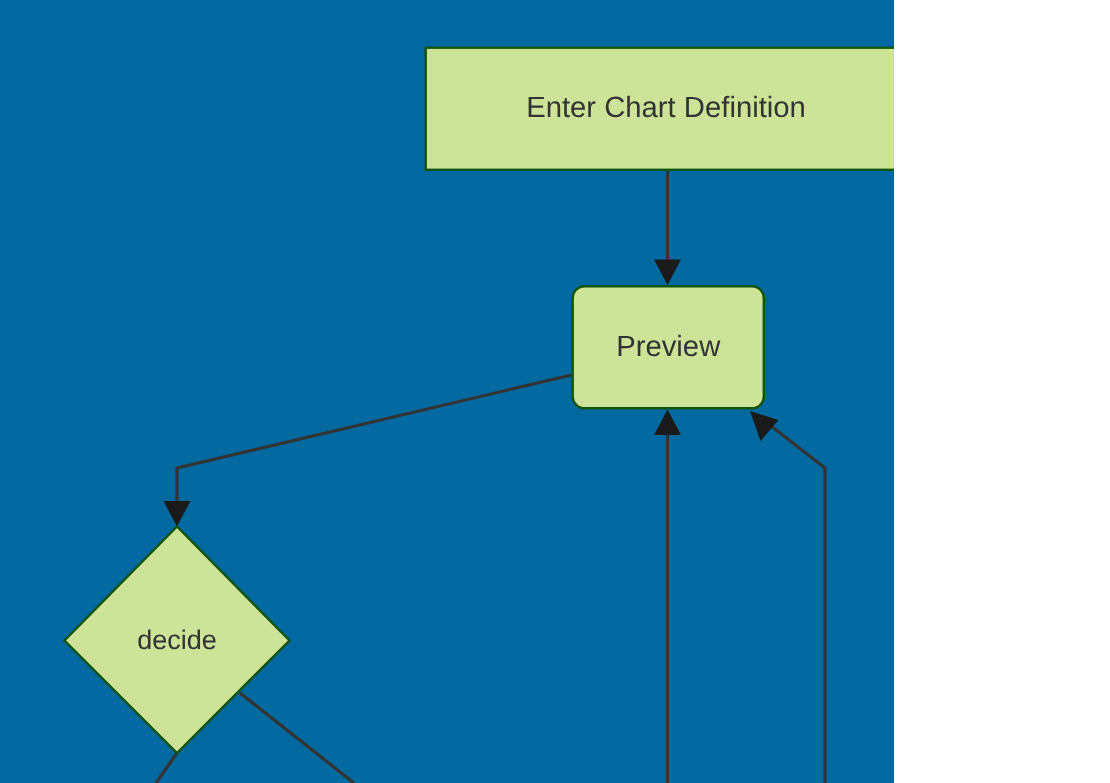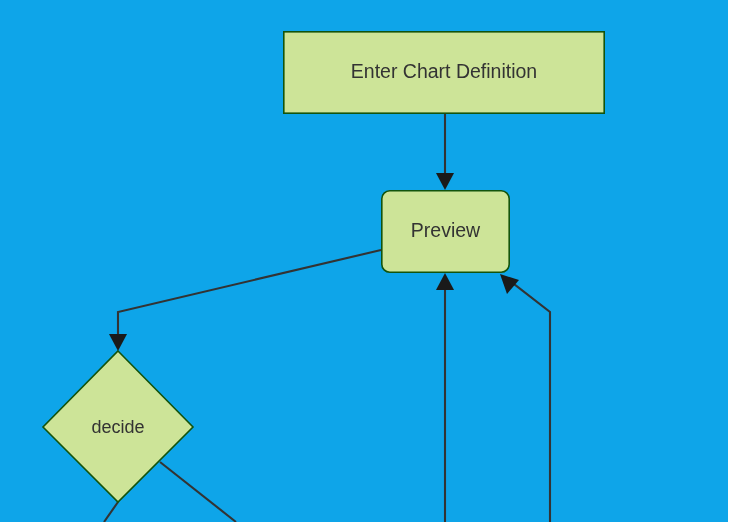--- a/index.html
+++ b/index.html
@@ -6,23 +6,23 @@
   html, body {
     margin: 0;
     padding: 0;
     background: #ffffff;
   }
   body {
     font-family: "Liberation Sans", sans-serif;
   }
   #canvas {
     position: relative;
-    width: 728px;
+    width: 596px;
     height: 522px;
-    background: #0ea5e9;
+    background: #0369a1;
     overflow: hidden;
     text-align: center;
   }
   #diagram-svg {
     position: absolute;
     left: 0;
     top: 0;
     width: 740px;
     height: 522px;
     display: block;

